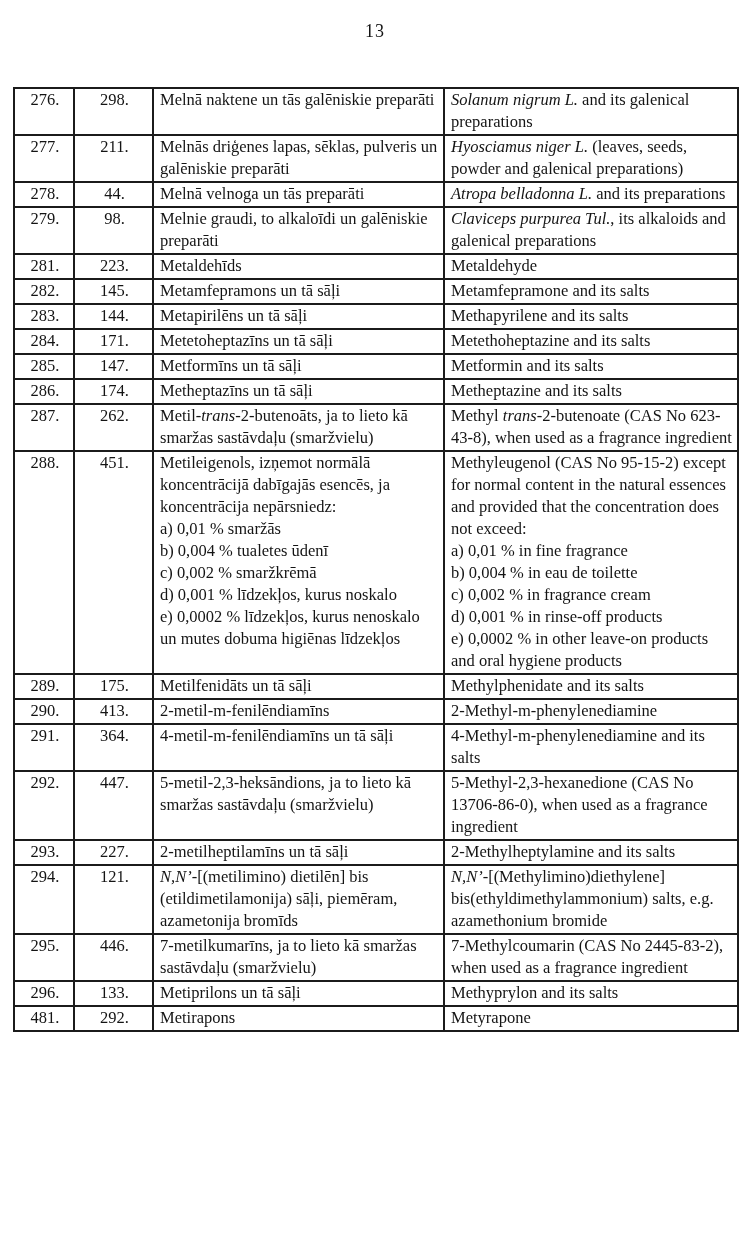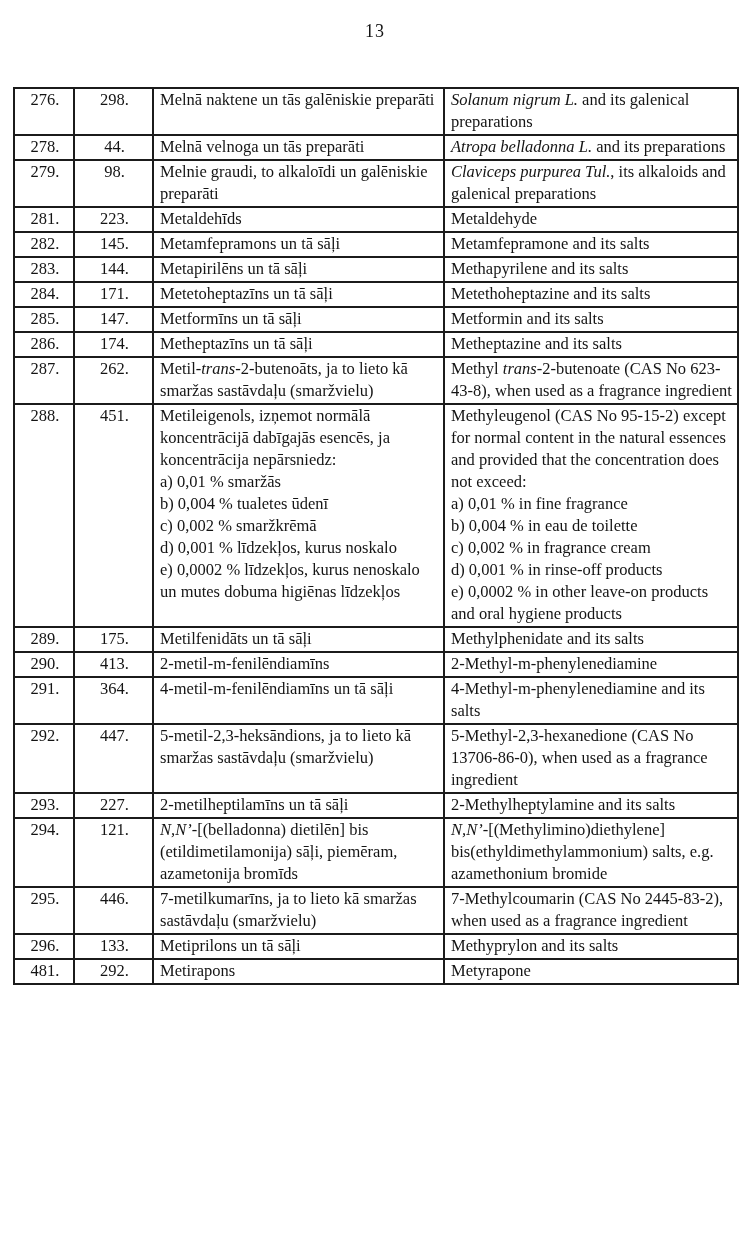--- a/index.html
+++ b/index.html
@@ -65,20 +65,26 @@
     <col style="width:294px">
   </colgroup>
   <tbody>
       <tr>
         <td class="col-no"><span>276.</span></td>
         <td class="col-ref"><span>298.</span></td>
         <td class="col-lv"><span>Melnā naktene un tās galēniskie preparāti</span></td>
         <td class="col-en"><i>Solanum nigrum L.</i><span> and its galenical preparations</span></td>
       </tr>
       <tr>
+        <td class="col-no"><span>277.</span></td>
+        <td class="col-ref"><span>211.</span></td>
+        <td class="col-lv"><span>Melnās driģenes lapas, sēklas, pulveris un galēniskie preparāti</span></td>
+        <td class="col-en"><i>Hyosciamus niger L.</i><span> (leaves, seeds, powder and galenical preparations)</span></td>
+      </tr>
+      <tr>
         <td class="col-no"><span>278.</span></td>
         <td class="col-ref"><span>44.</span></td>
         <td class="col-lv"><span>Melnā velnoga un tās preparāti</span></td>
         <td class="col-en"><i>Atropa belladonna L.</i><span> and its preparations</span></td>
       </tr>
       <tr>
         <td class="col-no"><span>279.</span></td>
         <td class="col-ref"><span>98.</span></td>
         <td class="col-lv"><span>Melnie graudi, to alkaloīdi un galēniskie preparāti</span></td>
         <td class="col-en"><i>Claviceps purpurea Tul.</i><span>, its alkaloids and galenical preparations</span></td>
@@ -167,21 +173,21 @@
       </tr>
       <tr>
         <td class="col-no"><span>293.</span></td>
         <td class="col-ref"><span>227.</span></td>
         <td class="col-lv"><span>2-metilheptilamīns un tā sāļi</span></td>
         <td class="col-en"><span>2-Methylheptylamine and its salts</span></td>
       </tr>
       <tr>
         <td class="col-no"><span>294.</span></td>
         <td class="col-ref"><span>121.</span></td>
-        <td class="col-lv"><i>N,N’</i><span>-[(belladonna) dietilēn] bis (etildimetilamonija) sāļi, piemēram, azametonija bromīds</span></td>
+        <td class="col-lv"><i>N,N’</i><span>-[(metilimino) dietilēn] bis (etildimetilamonija) sāļi, piemēram, azametonija bromīds</span></td>
         <td class="col-en"><i>N,N’</i><span>-[(Methylimino)diethylene] bis(ethyldimethylammonium) salts, e.g. azamethonium bromide</span></td>
       </tr>
       <tr>
         <td class="col-no"><span>295.</span></td>
         <td class="col-ref"><span>446.</span></td>
         <td class="col-lv"><span>7-metilkumarīns, ja to lieto kā smaržas sastāvdaļu (smaržvielu)</span></td>
         <td class="col-en"><span>7-Methylcoumarin (CAS No 2445-83-2), when used as a fragrance ingredient</span></td>
       </tr>
       <tr>
         <td class="col-no"><span>296.</span></td>

